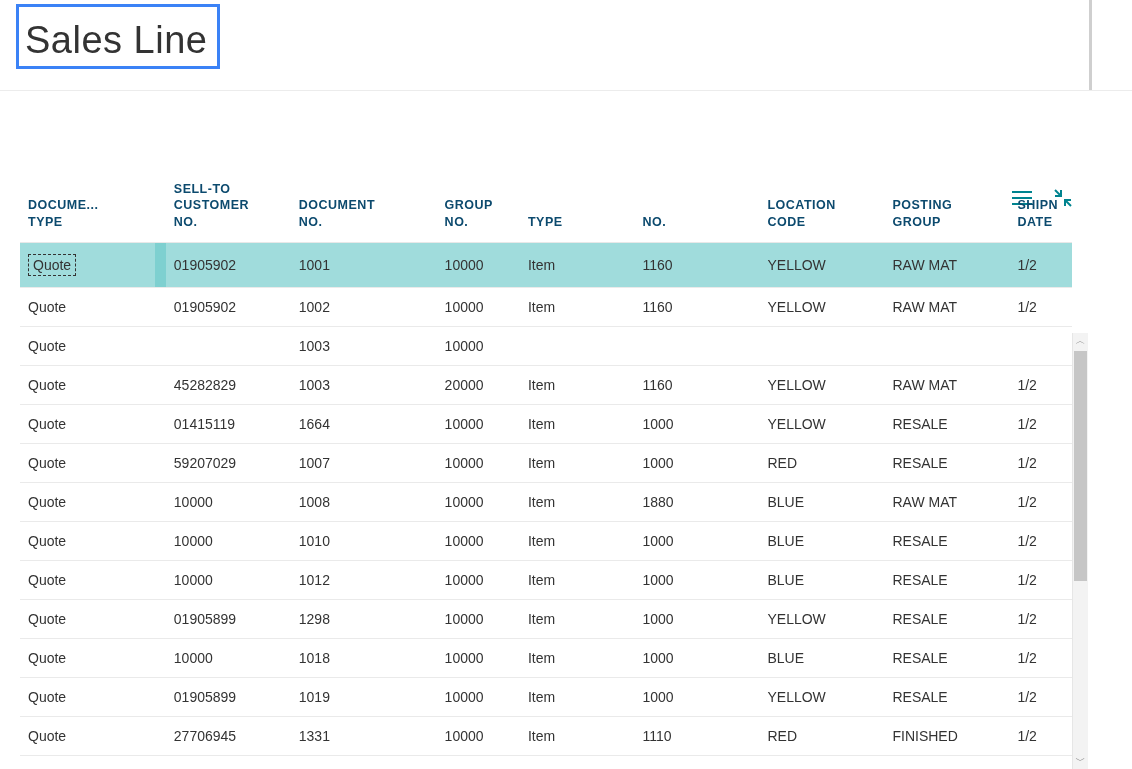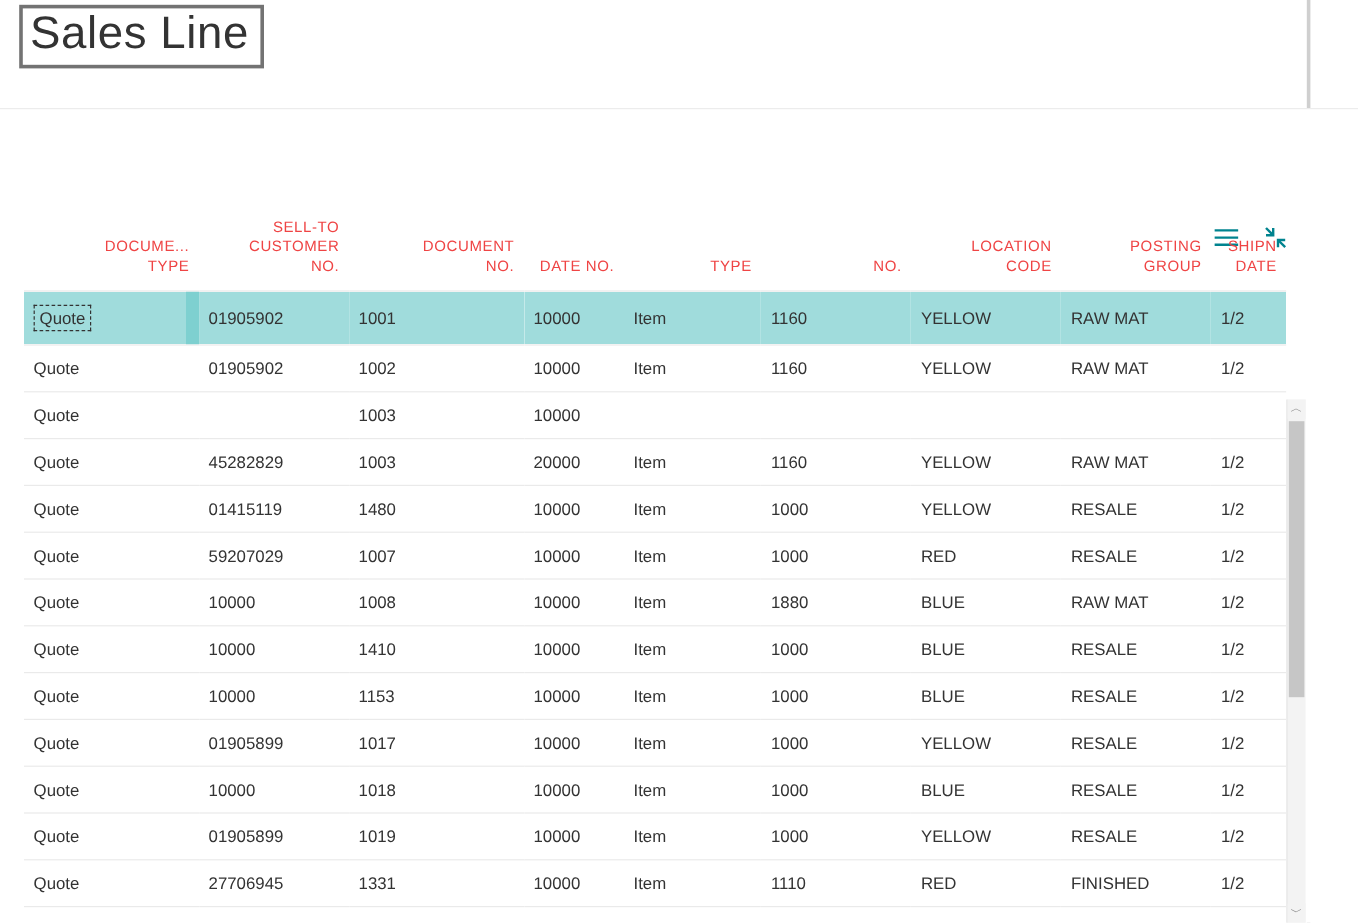--- a/index.html
+++ b/index.html
@@ -9,23 +9,23 @@
     }
     body {
       font-family: "Segoe UI", Arial, sans-serif;
       background: #ffffff;
       width: 1132px;
       height: 769px;
       overflow: hidden;
       position: relative;
     }
     .page-title-wrap {
-      border: 3px solid #737373;
+      border: 3px solid #3b82f6;
       display: inline-block;
-      padding: 0 10px 4px 6px;
+      padding: 12px 10px 4px 6px;
       margin: 4px 0 0 16px;
     }
     .page-title {
       font-size: 38px;
       font-weight: 300;
       color: #333;
       letter-spacing: 0.5px;
     }
     .toolbar {
       position: absolute;
@@ -55,24 +55,24 @@
       right: 60px;
       bottom: 0;
       overflow: hidden;
     }
     table {
       width: 100%;
       border-collapse: collapse;
       table-layout: fixed;
     }
     thead th {
-      text-align: right;
+      text-align: left;
       font-size: 12.5px;
-      font-weight: 400;
-      color: #ef4444;
+      font-weight: 700;
+      color: #0c4a6e;
       letter-spacing: 0.5px;
       padding: 45px 8px 12px 8px;
       vertical-align: bottom;
       border-bottom: 1px solid #e8e8e8;
       white-space: normal;
       line-height: 1.3;
     }
     tbody td {
       padding: 11px 8px;
       font-size: 14px;
@@ -200,21 +200,21 @@
           <col class="col-no">
         <col class="col-loc">
           <col class="col-post">
           <col class="col-ship">
       </colgroup>
       <thead>
         <tr>
           <th>DOCUME...<br>TYPE</th>
           <th>SELL-TO<br>CUSTOMER<br>NO.</th>
           <th>DOCUMENT<br>NO.</th>
-          <th>DATE NO.</th>
+          <th>GROUP NO.</th>
           <th>TYPE</th>
           <th>NO.</th>
           <th>LOCATION<br>CODE</th>
           <th>POSTING<br>GROUP</th>
           <th>SHIPN<br>DATE</th>
         </tr>
       </thead>
       <tbody id="grid-body">
           <tr class="selected">
             <td class="first-cell" style="position: relative;"><span class="focus-box">Quote</span><span class="row-menu">⋮</span></td>
@@ -256,21 +256,21 @@
             <td>20000</td>
             <td>Item</td>
             <td>1160</td>
             <td>YELLOW</td>
             <td>RAW MAT</td>
             <td>1/2</td>
           </tr>
           <tr>
             <td>Quote</td>
             <td>01415119</td>
-            <td>1480</td>
+            <td>1664</td>
             <td>10000</td>
             <td>Item</td>
             <td>1000</td>
             <td>YELLOW</td>
             <td>RESALE</td>
             <td>1/2</td>
           </tr>
           <tr>
             <td>Quote</td>
             <td>59207029</td>
@@ -289,43 +289,43 @@
             <td>10000</td>
             <td>Item</td>
             <td>1880</td>
             <td>BLUE</td>
             <td>RAW MAT</td>
             <td>1/2</td>
           </tr>
           <tr>
             <td>Quote</td>
             <td>10000</td>
-            <td>1410</td>
+            <td>1010</td>
             <td>10000</td>
             <td>Item</td>
             <td>1000</td>
             <td>BLUE</td>
             <td>RESALE</td>
             <td>1/2</td>
           </tr>
           <tr>
             <td>Quote</td>
             <td>10000</td>
-            <td>1153</td>
+            <td>1012</td>
             <td>10000</td>
             <td>Item</td>
             <td>1000</td>
             <td>BLUE</td>
             <td>RESALE</td>
             <td>1/2</td>
           </tr>
           <tr>
             <td>Quote</td>
             <td>01905899</td>
-            <td>1017</td>
+            <td>1298</td>
             <td>10000</td>
             <td>Item</td>
             <td>1000</td>
             <td>YELLOW</td>
             <td>RESALE</td>
             <td>1/2</td>
           </tr>
           <tr>
             <td>Quote</td>
             <td>10000</td>

